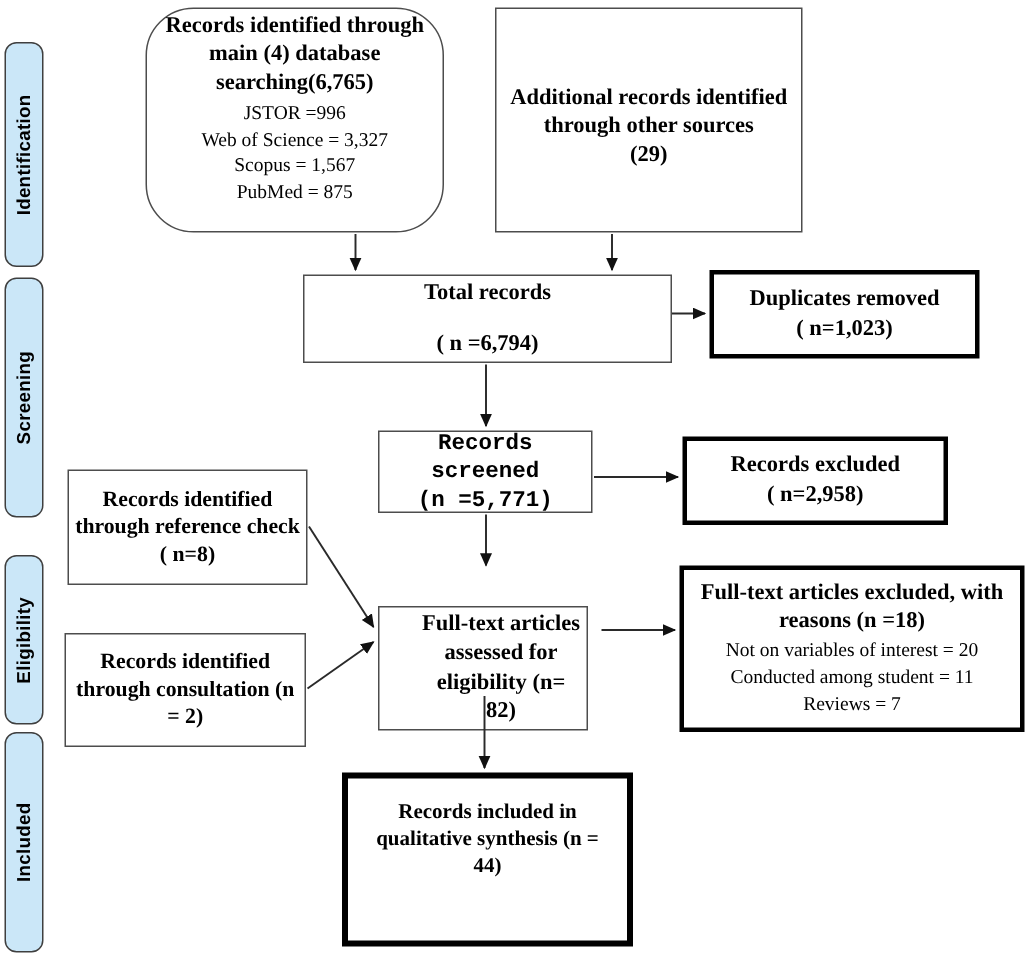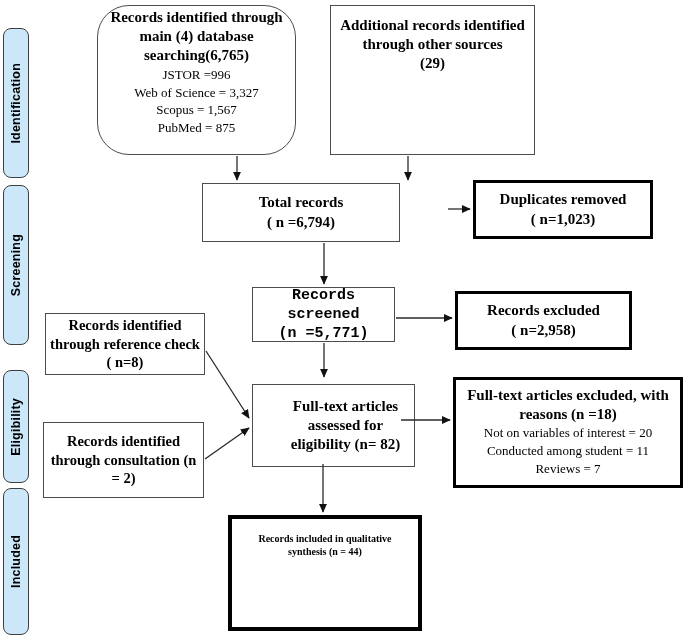--- a/index.html
+++ b/index.html
@@ -53,65 +53,65 @@
 
   <div class="box top-align" style="left:97px;top:5px;width:199px;height:150px;padding-top:2px;border-radius:32px;">
     <div class="t">Records identified through main (4) database searching(6,765)</div>
     <div class="d">JSTOR =996</div>
     <div class="d">Web of Science  = 3,327</div>
     <div class="d">Scopus = 1,567</div>
     <div class="d">PubMed = 875</div>
   </div>
 
   <div class="box top-align" style="left:330px;top:5px;width:205px;height:150px;padding-top:10px;">
-    <div class="t" style="max-width:185px;">Additional records identified through other sources</div>
+    <div class="t" style="max-width:185px;margin-top:40px;">Additional records identified through other sources</div>
     <div class="t" style="">(29)</div>
   </div>
 
-  <div class="box" style="left:202px;top:183px;width:198px;height:59px;">
+  <div class="box" style="left:202px;top:183px;width:246px;height:59px;justify-content:space-between;">
     <div class="t">Total records</div>
     <div class="t">( n =6,794)</div>
   </div>
 
   <div class="box thick" style="left:473px;top:180px;width:180px;height:59px;">
     <div class="t">Duplicates removed</div>
     <div class="t">( n=1,023)</div>
   </div>
 
   <div class="box" style="left:252px;top:287px;width:143px;height:55px;font-family:Liberation Mono, monospace;">
     <div class="t">Records screened</div>
     <div class="t">(n =5,771)</div>
   </div>
 
   <div class="box thick" style="left:455px;top:291px;width:177px;height:59px;">
     <div class="t">Records excluded</div>
     <div class="t">( n=2,958)</div>
   </div>
 
-  <div class="box" style="left:45px;top:313px;width:160px;height:62px;">
+  <div class="box" style="left:45px;top:313px;width:160px;height:77px;">
     <div class="t sm">Records identified through reference check ( n=8)</div>
   </div>
 
   <div class="box" style="left:43px;top:422px;width:161px;height:76px;padding:0 2px;">
     <div class="t sm">Records identified through consultation (n = 2)</div>
   </div>
 
-  <div class="box" style="left:252px;top:384px;width:163px;height:83px;padding-left:28px;">
+  <div class="box" style="left:252px;top:404px;width:140px;height:83px;padding-left:28px;">
     <div class="t">Full-text articles assessed for eligibility (n= 82)</div>
   </div>
 
   <div class="box thick top-align" style="left:453px;top:377px;width:230px;height:111px;padding-top:6px;">
     <div class="t">Full-text articles excluded, with reasons (n =18)</div>
     <div class="d">Not on variables of interest = 20</div>
     <div class="d">Conducted among student = 11</div>
     <div class="d">Reviews = 7</div>
   </div>
 
   <div class="box xthick top-align" style="left:228px;top:515px;width:194px;height:116px;padding-top:14px;">
-    <div class="t" style="font-size:10px;max-width:170px;">Records included in qualitative synthesis (n = 44)</div>
+    <div class="t" style="font-size:14px;max-width:170px;">Records included in qualitative synthesis (n = 44)</div>
   </div>
 
   <svg class="arrows" width="685" height="642" viewBox="0 0 685 642">
     <defs>
       <marker id="ah" markerWidth="10" markerHeight="9" refX="8.2" refY="4" orient="auto" markerUnits="userSpaceOnUse">
         <path d="M0,0 L9,4 L0,8 z" fill="#111111"></path>
       </marker>
     </defs>
     <g stroke="#2a2a2a" stroke-width="1.3" fill="none">
       <line x1="237" y1="156" x2="237" y2="180" marker-end="url(#ah)"></line>

